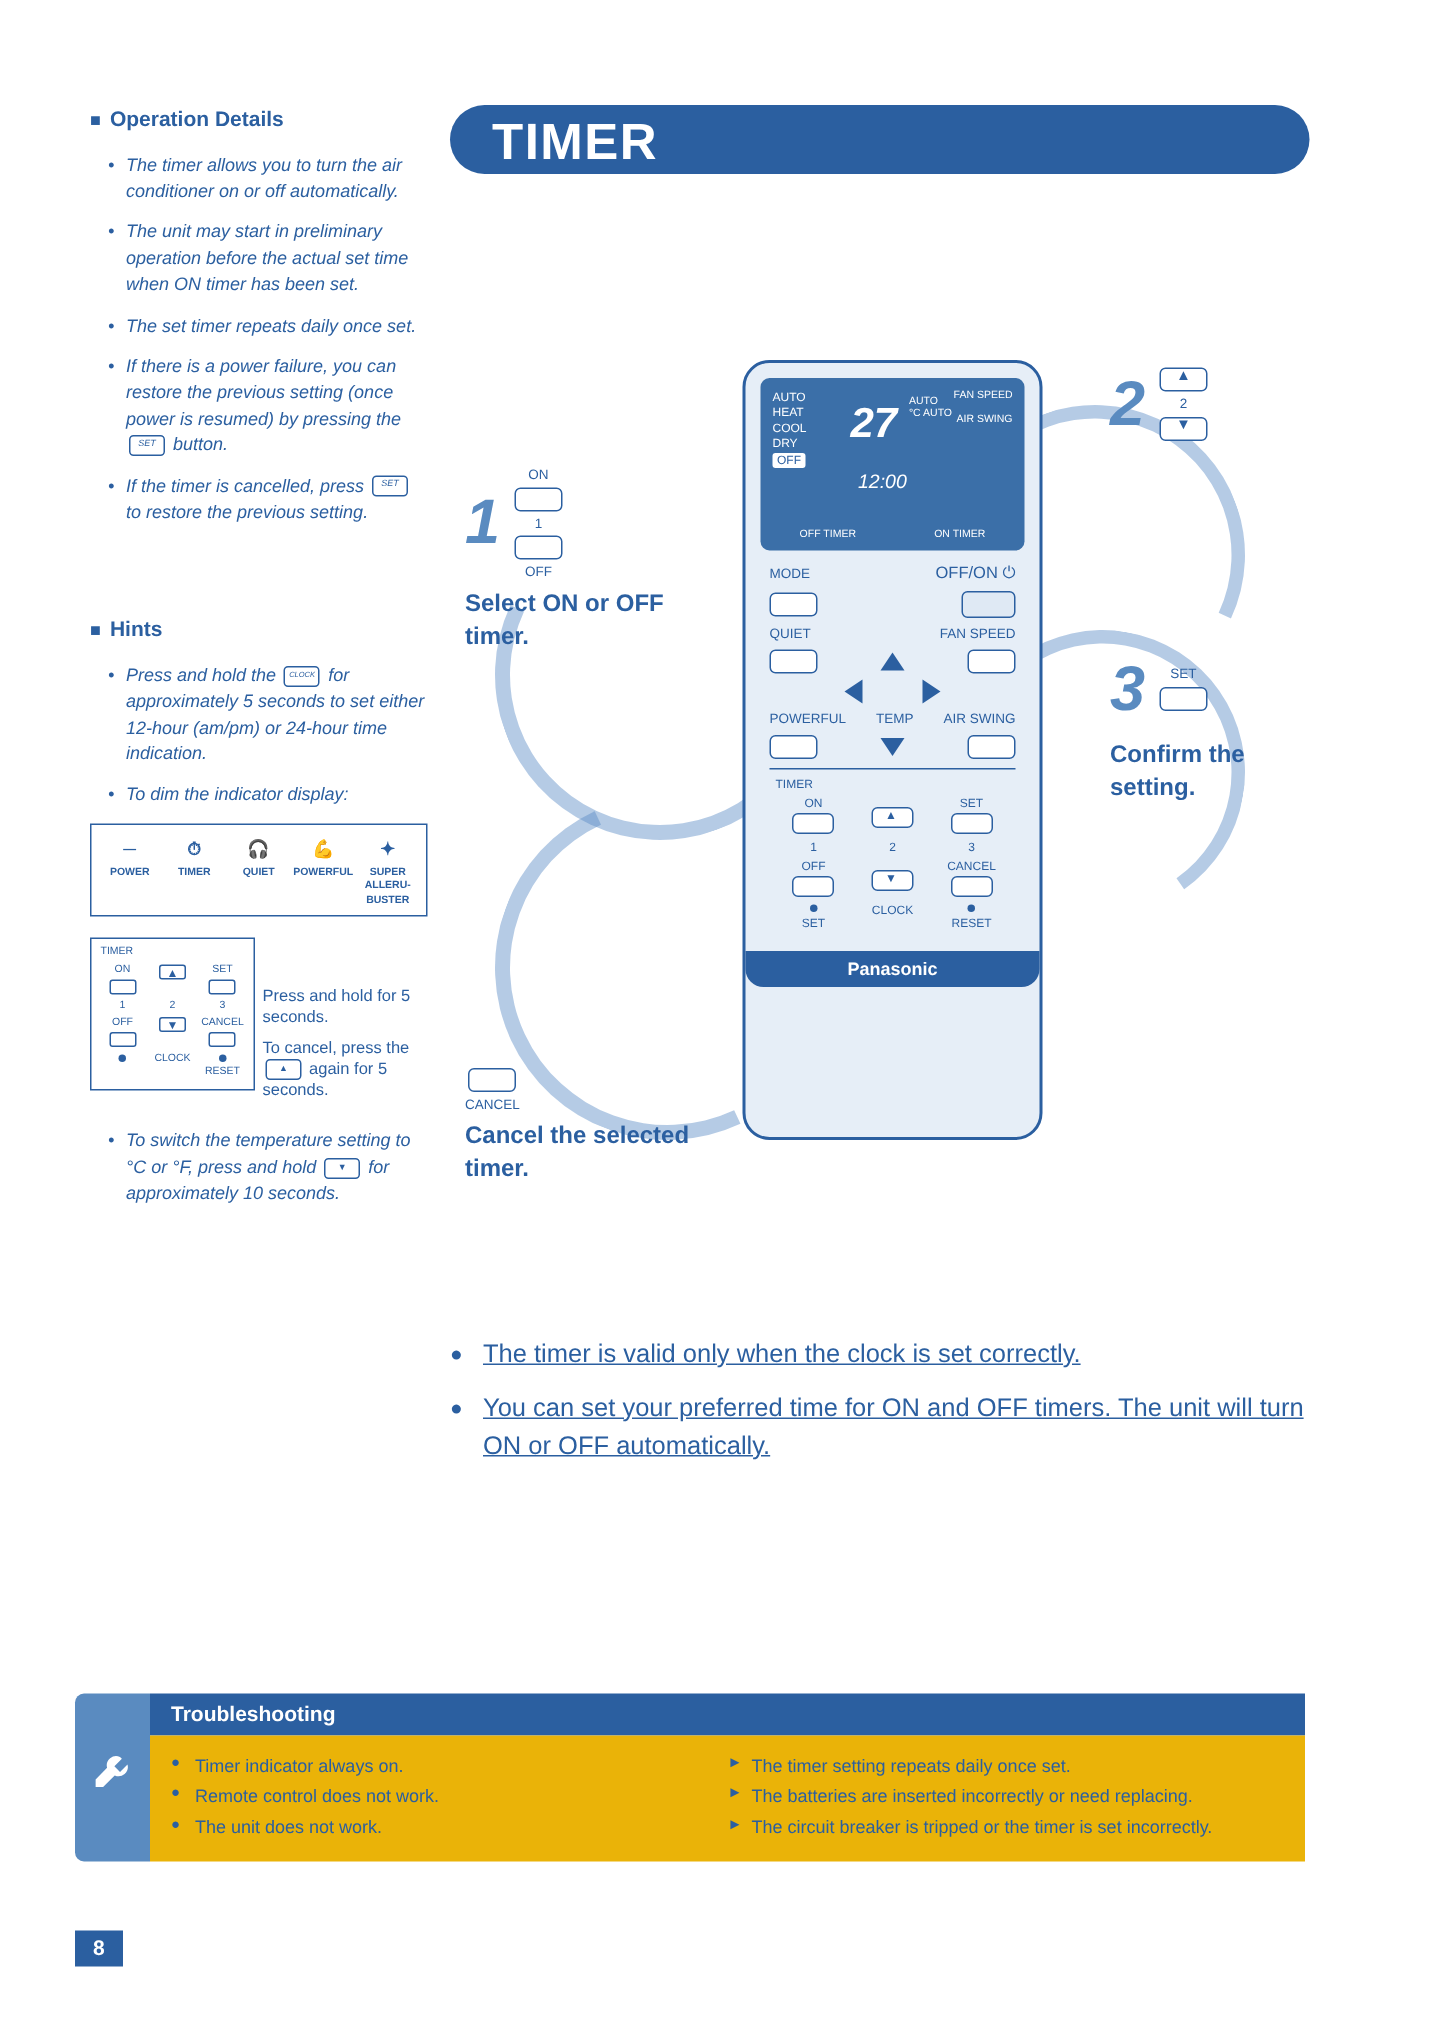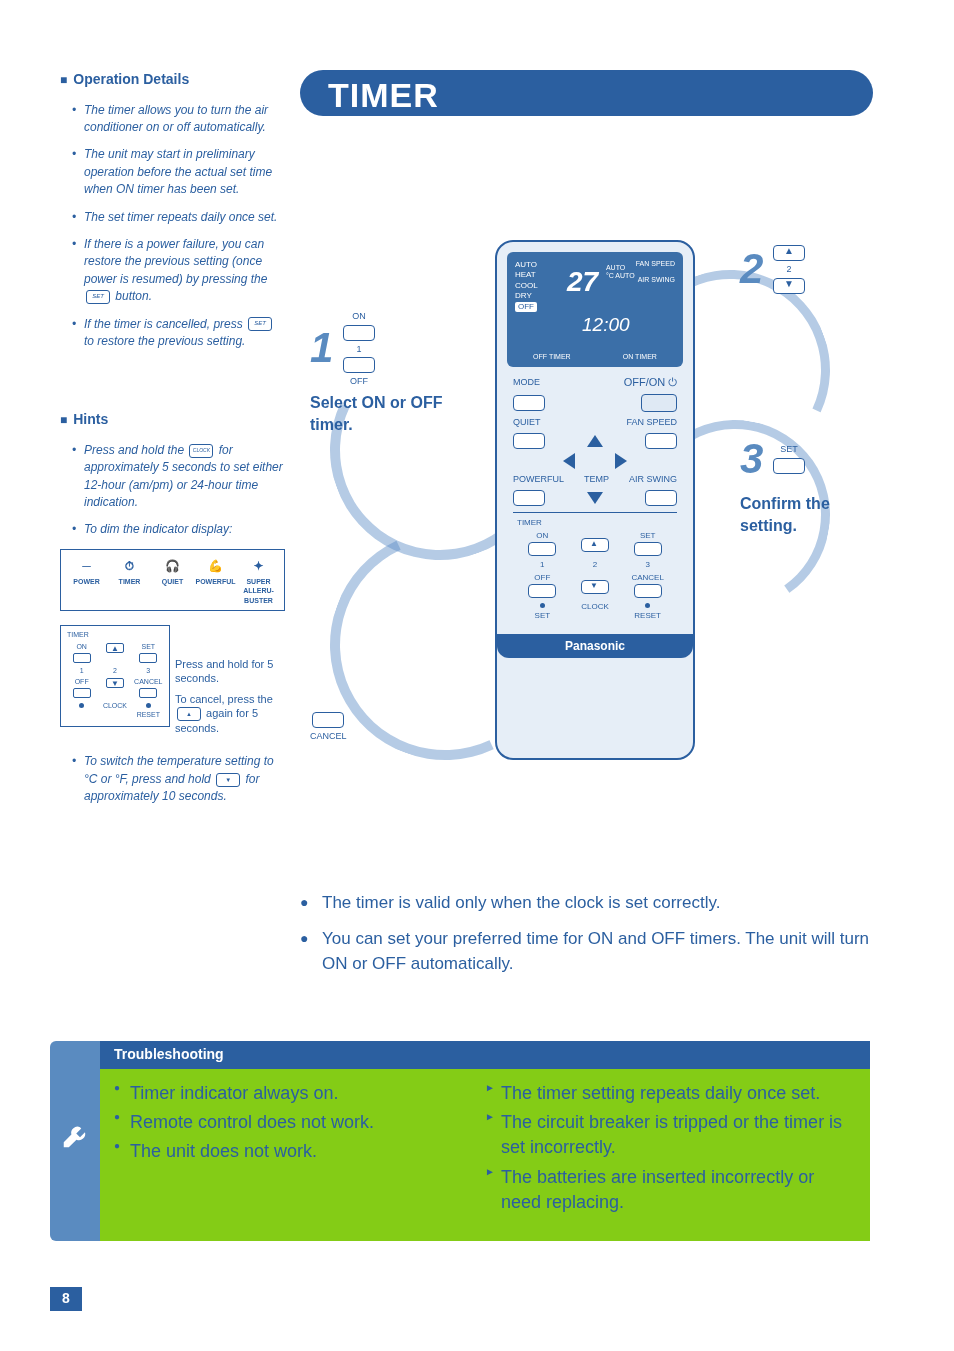--- a/index.html
+++ b/index.html
@@ -131,21 +131,21 @@
     background: #3b6fa8;
     border-radius: 6px;
     height: 115px;
     padding: 8px;
     color: #fff;
     font-size: 9px;
     position: relative;
   }
   .lcd .mode-list { font-size:8px; line-height:1.3;}
   .lcd .temp { position:absolute; left:60px; top:10px; font-size:28px; font-weight:bold; font-style:italic;}
-  .lcd .clock { position:absolute; left:75px; top:60px; font-size:19px; font-style:italic;}
+  .lcd .clock { position:absolute; left:65px; top:60px; font-size:13px; font-style:italic;}
   .lcd .fan { position:absolute; right:8px; top:8px; font-size:7px; text-align:right; line-height:1.2;}
   .lcd .bottom { position:absolute; bottom:5px; left:0; right:0; display:flex; justify-content:space-around; font-size:7px;}
   .rlabel { font-size:9px; color:#2b5fa0; text-align:center; display:block;}
   .rbtn {
     width: 32px; height: 16px;
     border: 1px solid #2b5fa0;
     border-radius: 4px;
     background: #fff;
     display: inline-block;
   }
@@ -214,20 +214,21 @@
     top: 890px;
     width: 573px;
   }
   .notes ul { list-style:none; }
   .notes li {
     position:relative;
     padding-left: 22px;
     font-size: 17px;
     line-height: 1.5;
     margin-bottom: 10px;
+    text-decoration: underline;
   }
   .notes li::before {
     content:"●";
     position:absolute;
     left:0; top:2px;
     font-size:14px;
   }
   .mini-icon-stack { display:inline-block; vertical-align:middle; text-align:center; font-size:8px; line-height:1; margin:0 2px;}
   .mini-icon-stack .rbtn{ width:22px; height:12px;}
 
@@ -251,24 +252,24 @@
   .wrench-col svg { width:30px; height:40px;}
   .trouble-body { flex:1; }
   .trouble-head {
     background:#2b5fa0;
     color:#fff;
     font-weight:bold;
     font-size:14px;
     padding:4px 14px;
   }
   .trouble-content {
-    background:#84cc16;
-    padding:8px 14px 22px;
+    background:#eab308;
+    padding:8px 14px 10px;
     display:flex;
-    font-size:18px;
+    font-size:12px;
   }
   .tc-left, .tc-right { flex:1; }
   .tc-left ul, .tc-right ul { list-style:none;}
   .tc-left li, .tc-right li { padding-left:16px; position:relative; margin:4px 0;}
   .tc-left li::before { content:"●"; position:absolute; left:0; font-size:10px;}
   .tc-right li::before { content:"►"; position:absolute; left:0; font-size:10px;}
 
   .page-num {
     position:absolute;
     left:50px;
@@ -516,20 +517,21 @@
         <span class="rbtn"></span>
       </span>
       <div class="step-txt">Confirm the setting.</div>
     </div>
 
     <div class="step sc">
       <span class="step-btn-group" style="margin-left:0;">
         <span class="rbtn"></span>
         <span class="lab">CANCEL</span>
       </span>
+      <div class="step-txt">Cancel the selected timer.</div>
     </div>
   </div>
 
   <div class="notes">
     <ul>
       <li>The timer is valid only when the clock is set correctly.</li>
       <li>You can set your preferred time for ON and OFF timers. The unit will turn ON or OFF automatically.</li>
     </ul>
   </div>
 
@@ -545,22 +547,22 @@
         <div class="tc-left">
           <ul>
             <li>Timer indicator always on.</li>
             <li>Remote control does not work.</li>
             <li>The unit does not work.</li>
           </ul>
         </div>
         <div class="tc-right">
           <ul>
             <li>The timer setting repeats daily once set.</li>
+            <li>The batteries are inserted incorrectly or need replacing.</li>
             <li>The circuit breaker is tripped or the timer is set incorrectly.</li>
-            <li>The batteries are inserted incorrectly or need replacing.</li>
           </ul>
         </div>
       </div>
     </div>
   </div>
 
   <div class="page-num">8</div>
 </div>
 
 </body></html>

